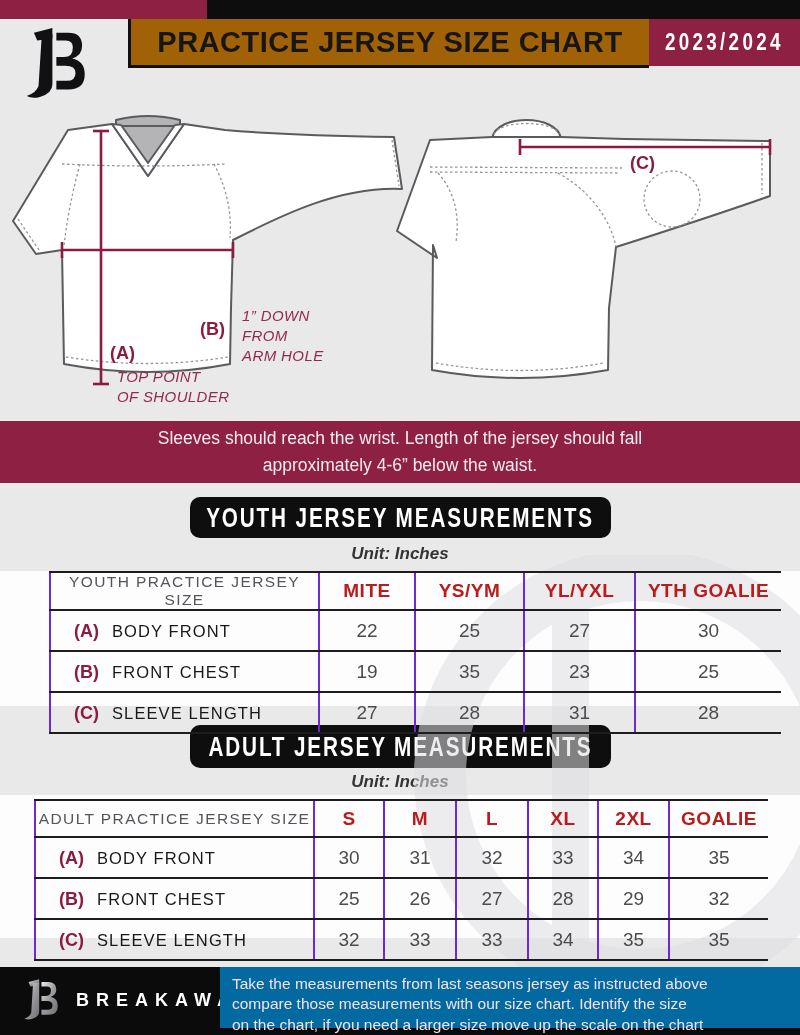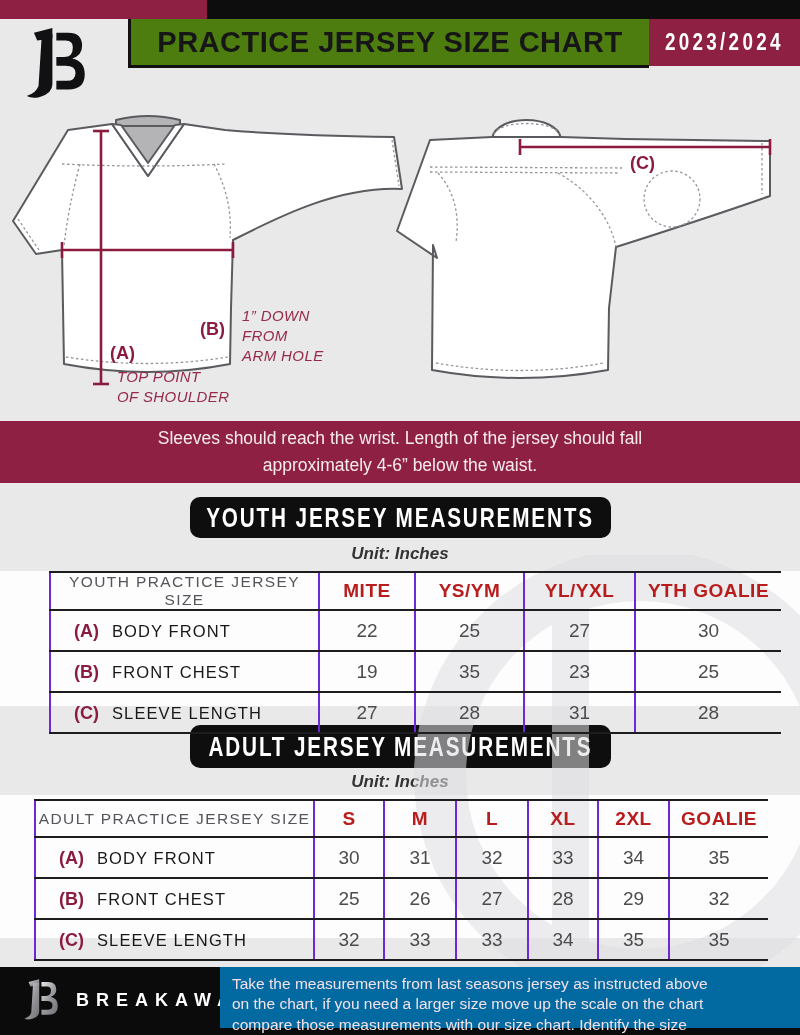--- a/index.html
+++ b/index.html
@@ -2,21 +2,21 @@
 <html><head>
 <meta charset="utf-8">
 <style>
   html,body{margin:0;padding:0;background:#cfcfcf;}
   .page{position:relative;width:800px;height:1035px;overflow:hidden;
         background:#e9e9ea;font-family:"Liberation Sans",sans-serif;}
 
   
   .strip-maroon{position:absolute;left:0;top:0;width:207px;height:19px;background:#8e2043;}
   .strip-black{position:absolute;left:207px;top:0;width:593px;height:19px;background:#0d0d0e;}
-  .title-box{position:absolute;left:128px;top:19px;width:521px;height:49px;background:#4d7c0f;
+  .title-box{position:absolute;left:128px;top:19px;width:521px;height:49px;background:#a16207;
              border-left:3px solid #101010;border-bottom:3px solid #101010;
              display:flex;align-items:center;justify-content:center;box-sizing:border-box;}
   .title-box h1{margin:0;font-size:29px;font-weight:800;letter-spacing:.5px;color:#161617;white-space:nowrap;}
   .season-box{position:absolute;left:649px;top:19px;width:151px;height:47px;background:#8e2043;
               display:flex;align-items:center;justify-content:center;}
   .season-box span{display:inline-block;color:#fff;font-size:23px;font-weight:700;
                    letter-spacing:4px;transform:scaleX(.82);white-space:nowrap;}
   .logo-header{position:absolute;left:26px;top:25px;}
 
   
@@ -293,18 +293,18 @@
         <g fill="url(#silver)">
           <path d="M12,10 L40,3 L40,19 L17,22 Z"></path>
           <path d="M24,12 L40,12 L40,88 Q40,101 22,107 Q10,111 1,106 Q15,102 19,91 Z"></path>
           <path d="M46,10 H64 Q85,10 85,30 Q85,45 70,49 Q89,53 89,73 Q89,96 64,96 H46 V83 H62 Q75,83 75,71 Q75,60 60,60 H46 V47 H58 Q71,47 71,32 Q71,22 60,22 H46 Z"></path>
         </g>
       </svg>
       <span class="brand-text">BREAKAWAY</span>
     </div>
     <div class="footer-note">
       <div>Take the measurements from last seasons jersey as instructed above</div>
+      <div>compare those measurements  with our size chart. Identify the size</div>
       <div>on the chart, if you need a larger size move up the scale on the chart</div>
-      <div>compare those measurements  with our size chart. Identify the size</div>
     </div>
   </div>
 
 </div>
 
 </body></html>

